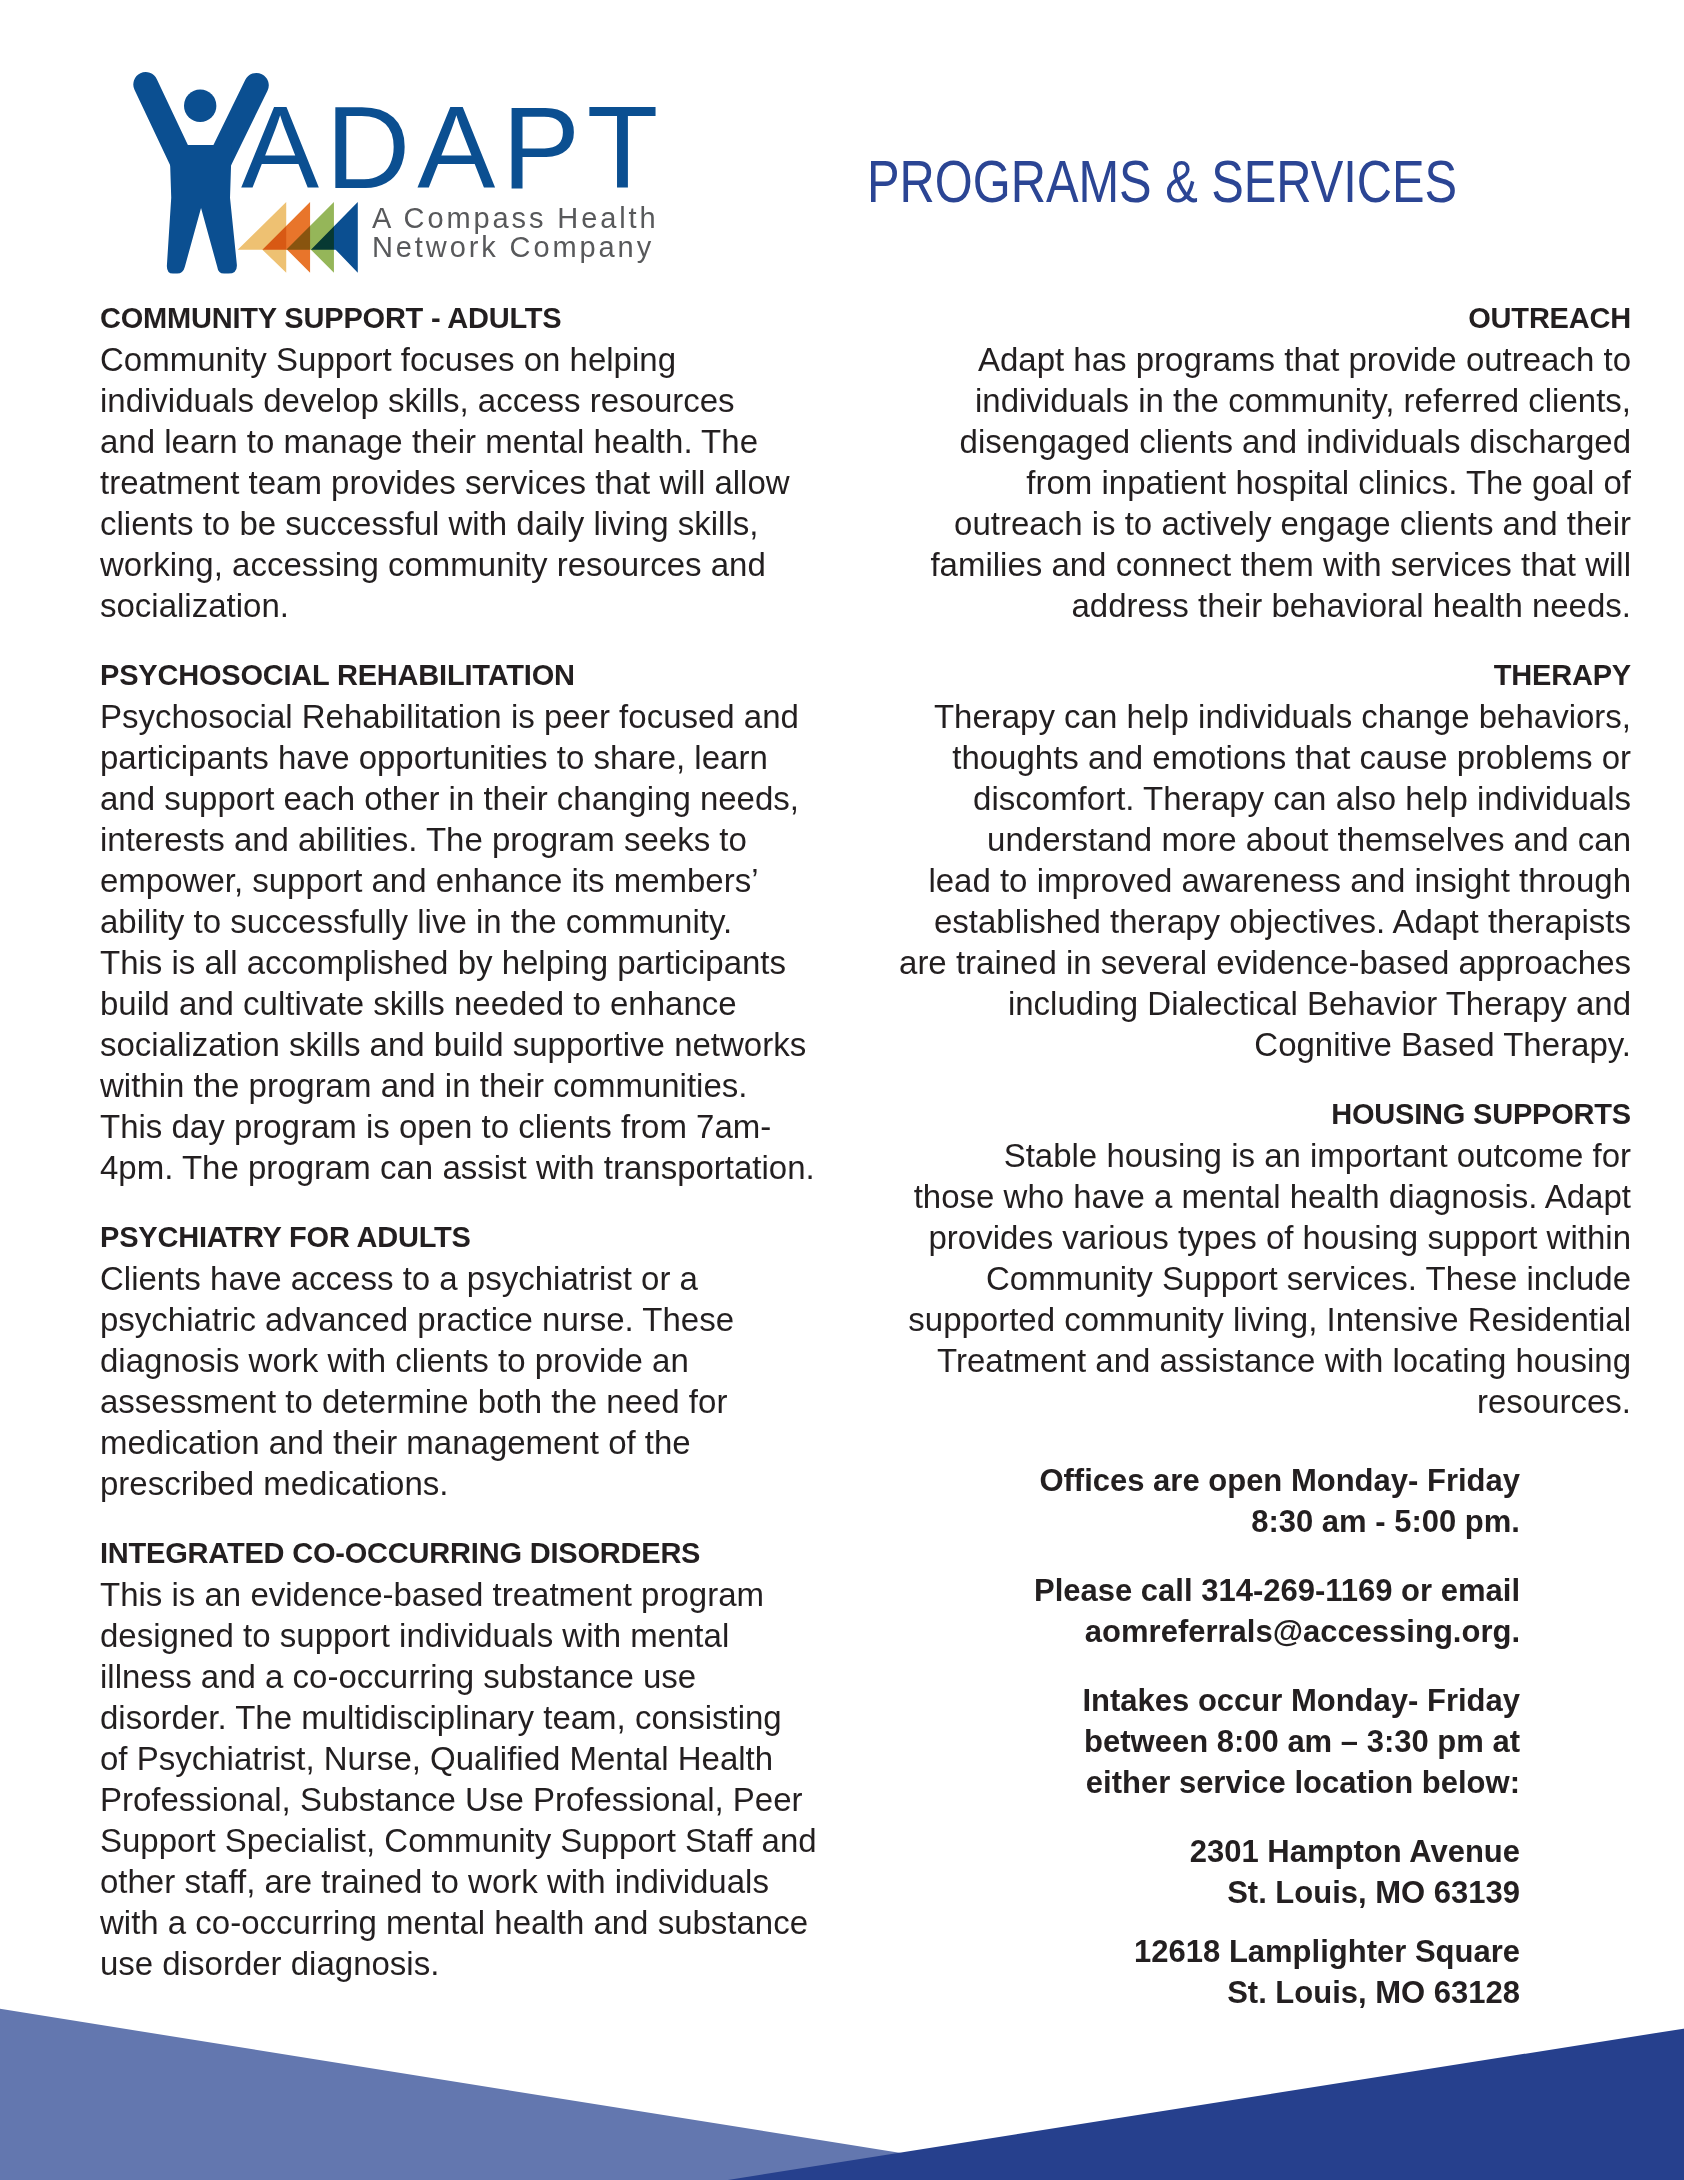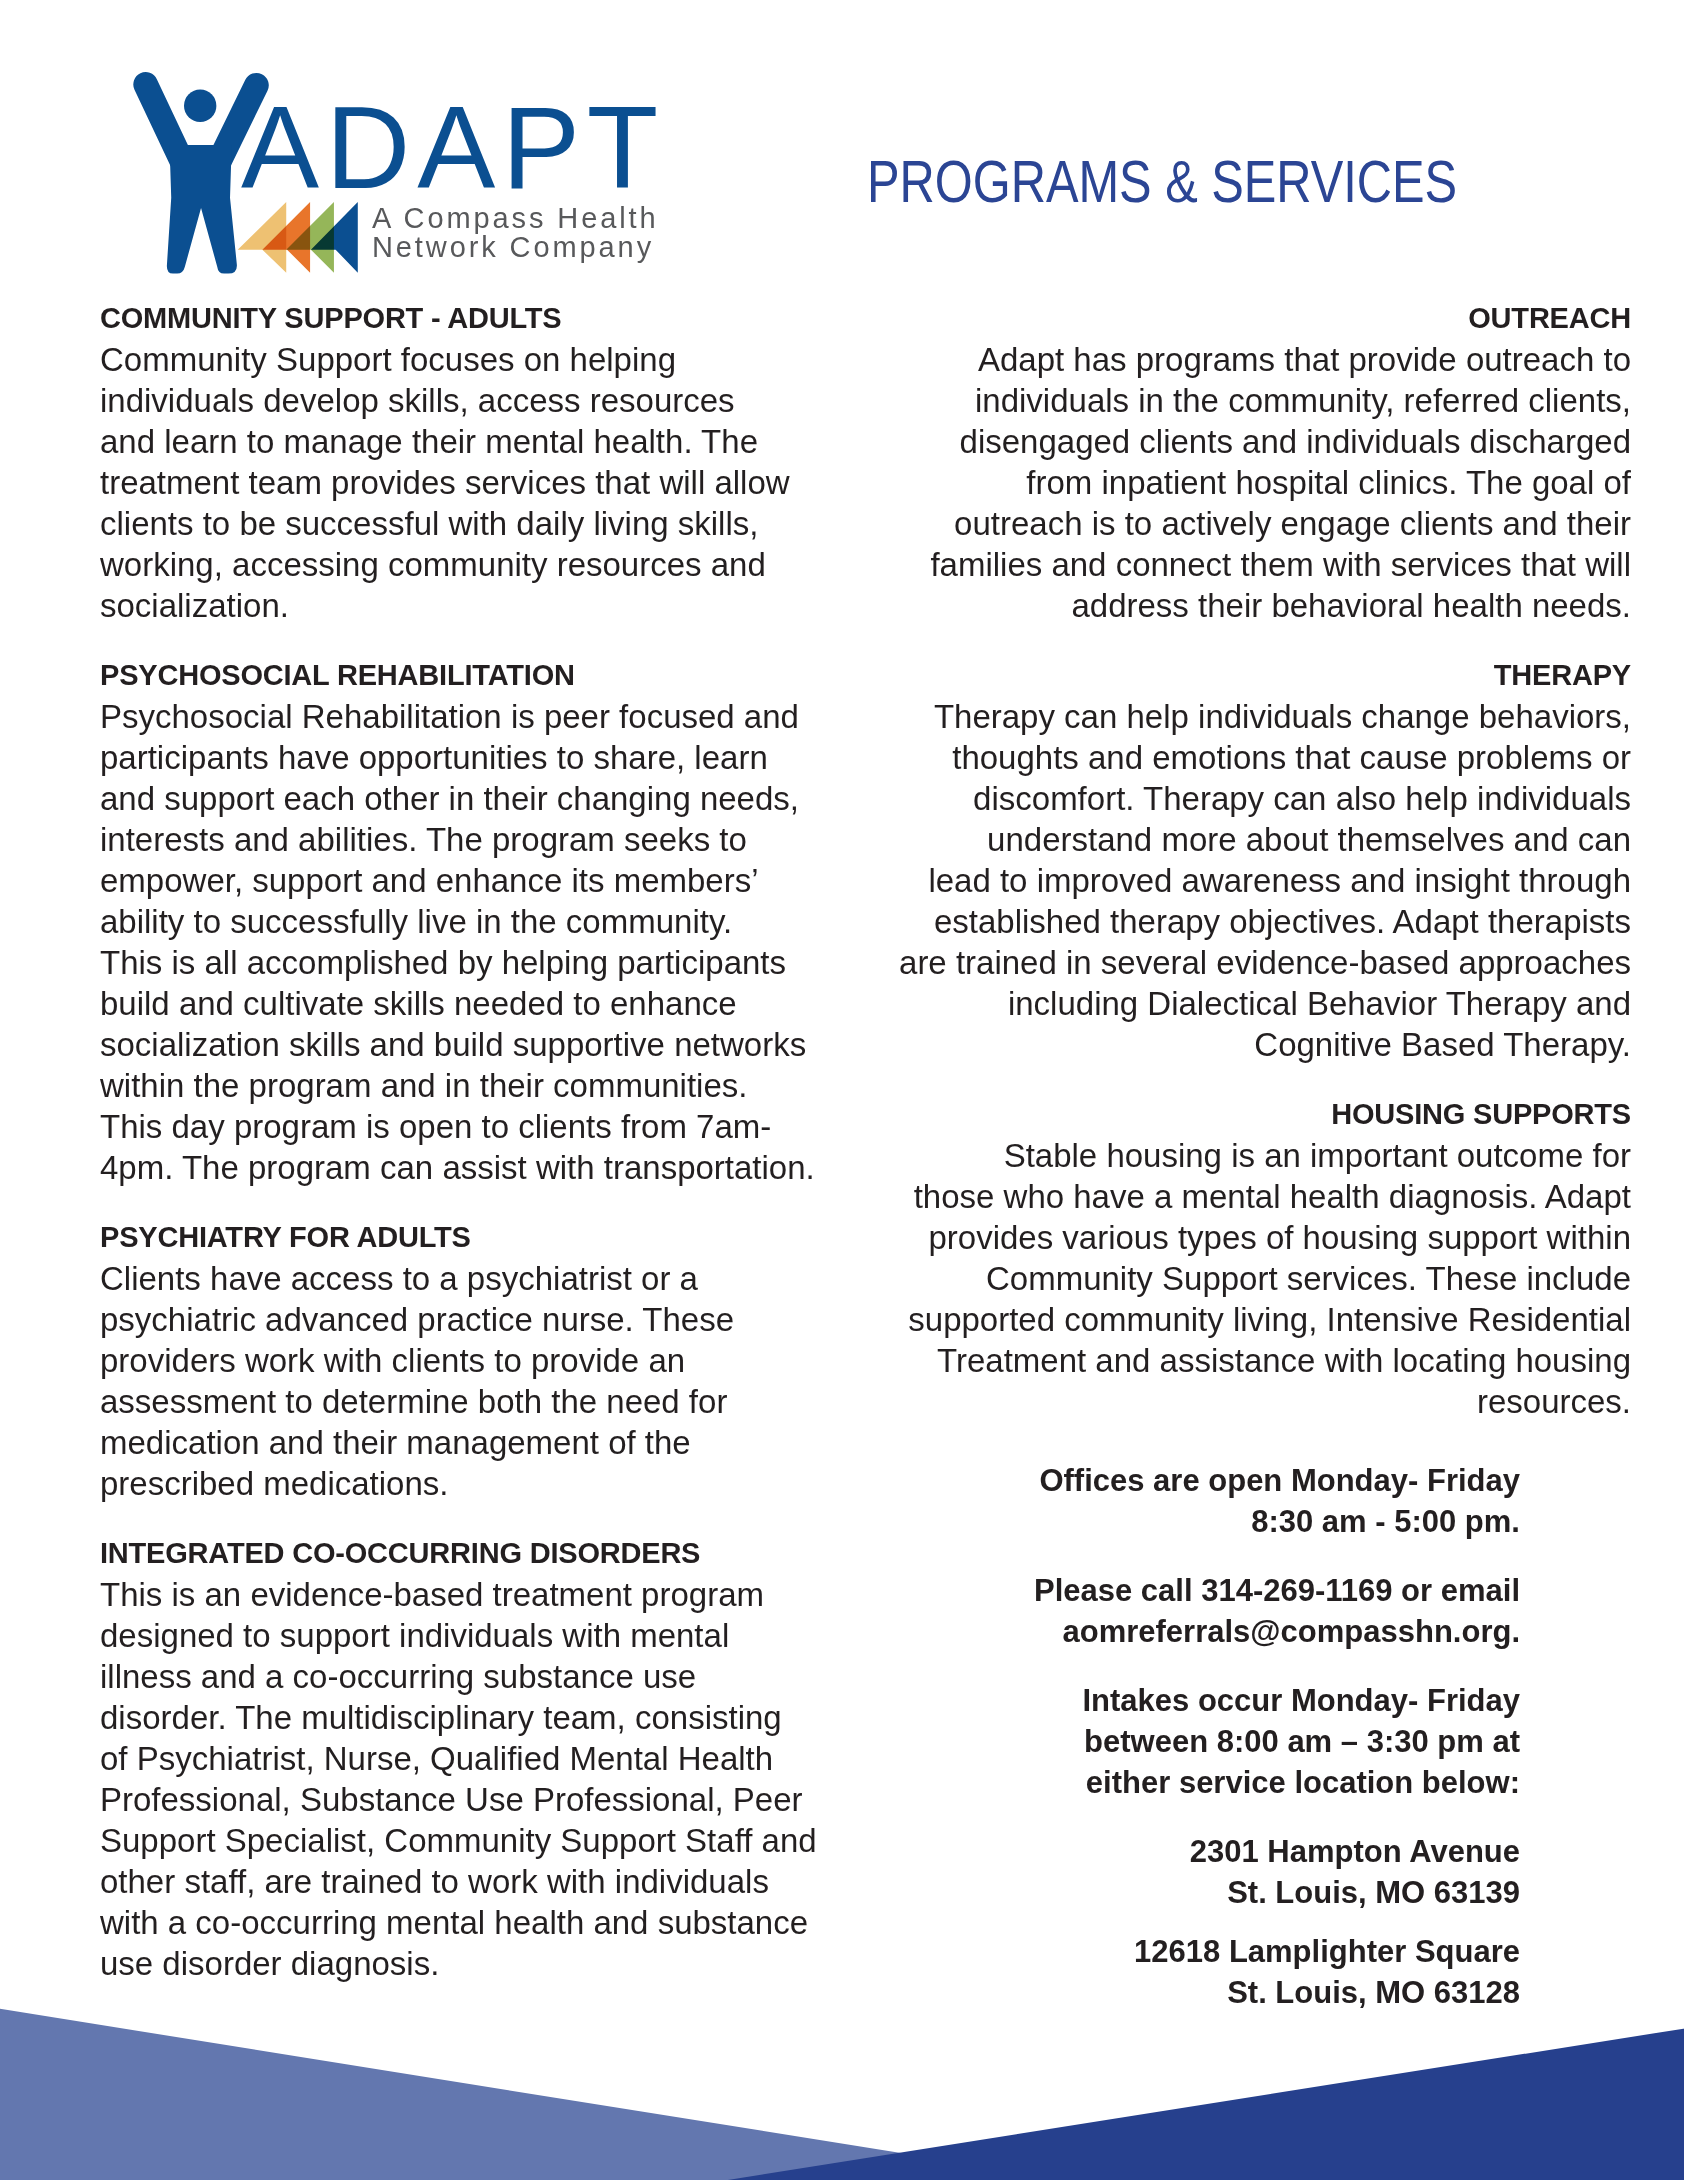--- a/index.html
+++ b/index.html
@@ -102,21 +102,21 @@
     <div class="ln">build and cultivate skills needed to enhance</div>
     <div class="ln">socialization skills and build supportive networks</div>
     <div class="ln">within the program and in their communities.</div>
     <div class="ln">This day program is open to clients from 7am-</div>
     <div class="ln">4pm. The program can assist with transportation.</div>
   </section>
   <section class="sec">
     <h2 class="sec-h">PSYCHIATRY FOR ADULTS</h2>
     <div class="ln">Clients have access to a psychiatrist or a</div>
     <div class="ln">psychiatric advanced practice nurse. These</div>
-    <div class="ln">providers work with clients to provide an</div>
+    <div class="ln">diagnosis work with clients to provide an</div>
     <div class="ln">assessment to determine both the need for</div>
     <div class="ln">medication and their management of the</div>
     <div class="ln">prescribed medications.</div>
   </section>
   <section class="sec">
     <h2 class="sec-h">INTEGRATED CO-OCCURRING DISORDERS</h2>
     <div class="ln">This is an evidence-based treatment program</div>
     <div class="ln">designed to support individuals with mental</div>
     <div class="ln">illness and a co-occurring substance use</div>
     <div class="ln">disorder. The multidisciplinary team, consisting</div>
@@ -164,21 +164,21 @@
   </section>
 </div>
 
 <div class="contact">
   <div class="cp">
     <div class="cl">Offices are open Monday- Friday</div>
     <div class="cl">8:30 am - 5:00 pm.</div>
   </div>
   <div class="cp">
     <div class="cl">Please call 314-269-1169 or email</div>
-    <div class="cl">aomreferrals@compasshn.org.</div>
+    <div class="cl">aomreferrals@accessing.org.</div>
   </div>
   <div class="cp">
     <div class="cl">Intakes occur Monday- Friday</div>
     <div class="cl">between 8:00 am – 3:30 pm at</div>
     <div class="cl">either service location below:</div>
   </div>
   <div class="cp addr1">
     <div class="cl">2301 Hampton Avenue</div>
     <div class="cl">St. Louis, MO 63139</div>
   </div>

